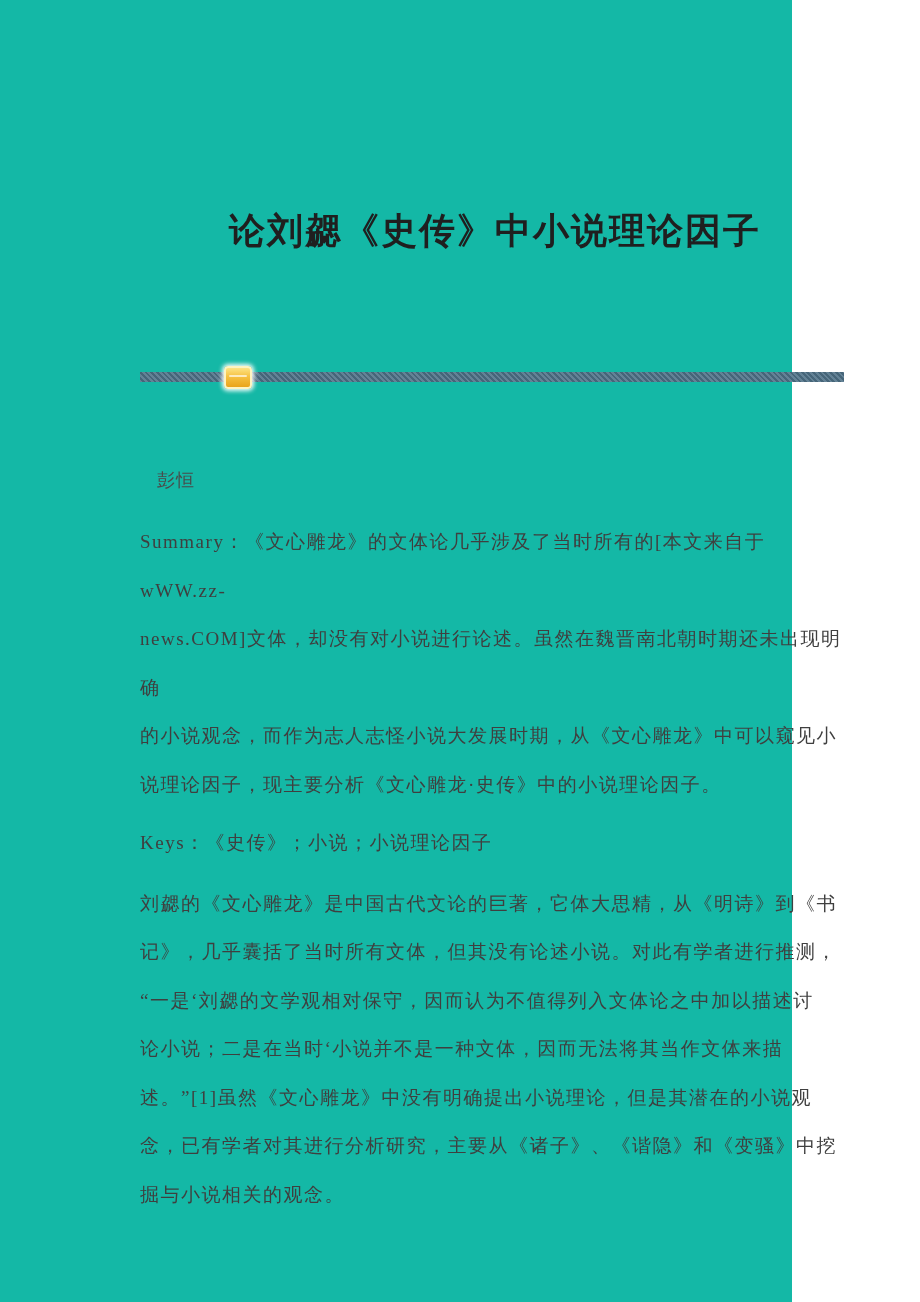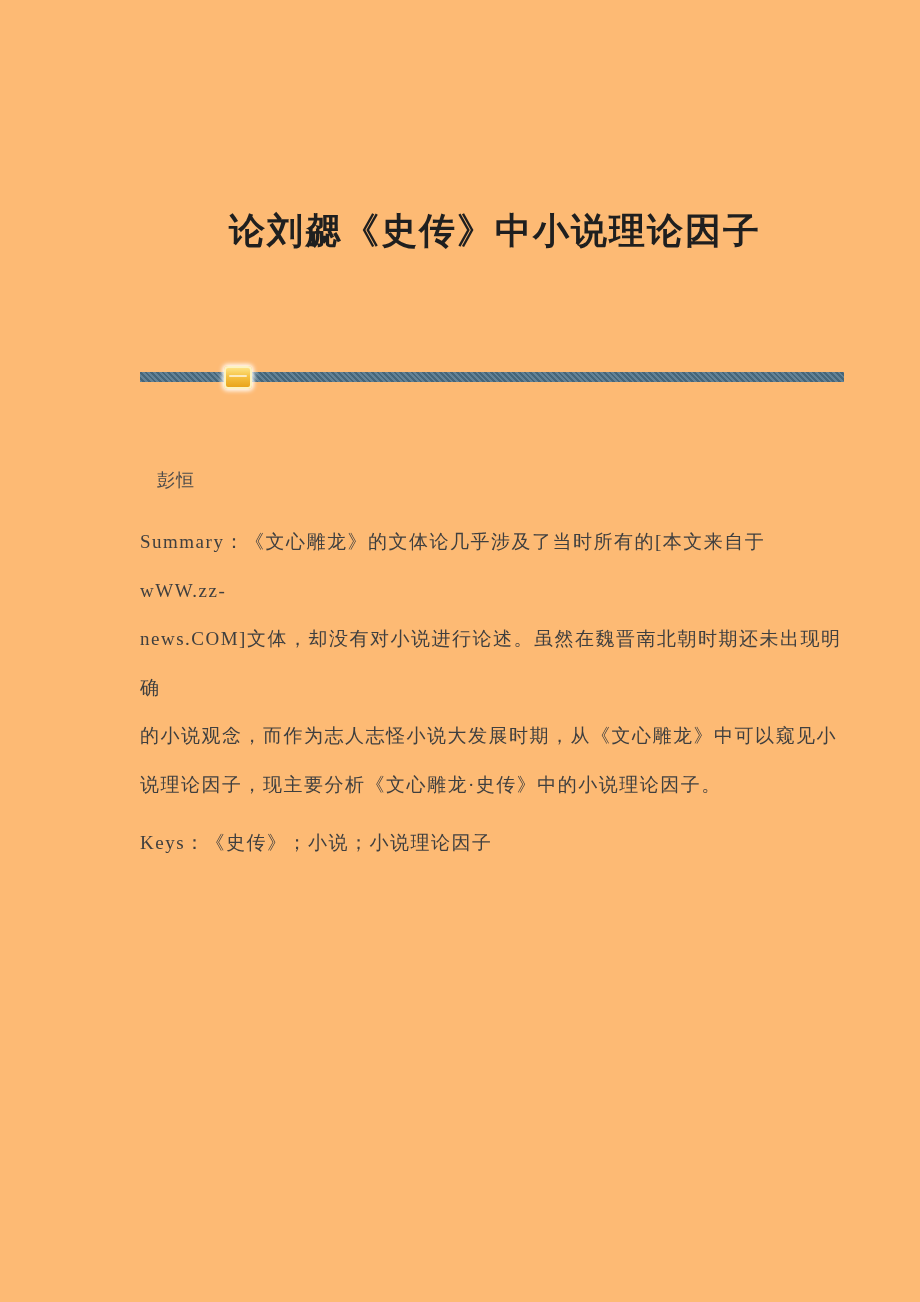--- a/index.html
+++ b/index.html
@@ -8,23 +8,23 @@
     background: #ffffff;
   }
   body {
     width: 920px;
     height: 1302px;
     font-family: "Liberation Serif", "DejaVu Serif", serif;
     color: #3f3f3f;
     overflow: hidden;
   }
   .page {
-    width: 920px;
+    width: 792px;
     height: 1302px;
-    background: #fdba74;
+    background: #14b8a6;
     box-sizing: border-box;
     padding: 0 72px 0 140px;
   }
   .article-title {
     margin: 0;
     padding-top: 208px;
     width: 710px;
     text-align: center;
     font-size: 36px;
     font-weight: bold;
@@ -103,15 +103,22 @@
 
     <p class="author-line">彭恒</p>
 
     <p class="para">Summary：《文心雕龙》的文体论几乎涉及了当时所有的[本文来自于 wWW.zz-
 news.COM]文体，却没有对小说进行论述。虽然在魏晋南北朝时期还未出现明确
 的小说观念，而作为志人志怪小说大发展时期，从《文心雕龙》中可以窥见小
 说理论因子，现主要分析《文心雕龙·史传》中的小说理论因子。</p>
 
     <p class="para keys-line">Keys：《史传》；小说；小说理论因子</p>
 
+    <p class="para">刘勰的《文心雕龙》是中国古代文论的巨著，它体大思精，从《明诗》到《书
+记》，几乎囊括了当时所有文体，但其没有论述小说。对此有学者进行推测，
+“一是‘刘勰的文学观相对保守，因而认为不值得列入文体论之中加以描述讨
+论小说；二是在当时‘小说并不是一种文体，因而无法将其当作文体来描
+述。”[1]虽然《文心雕龙》中没有明确提出小说理论，但是其潜在的小说观
+念，已有学者对其进行分析研究，主要从《诸子》、《谐隐》和《变骚》中挖
+掘与小说相关的观念。</p>
 
   </div>
 </div>
 
 </body></html>

